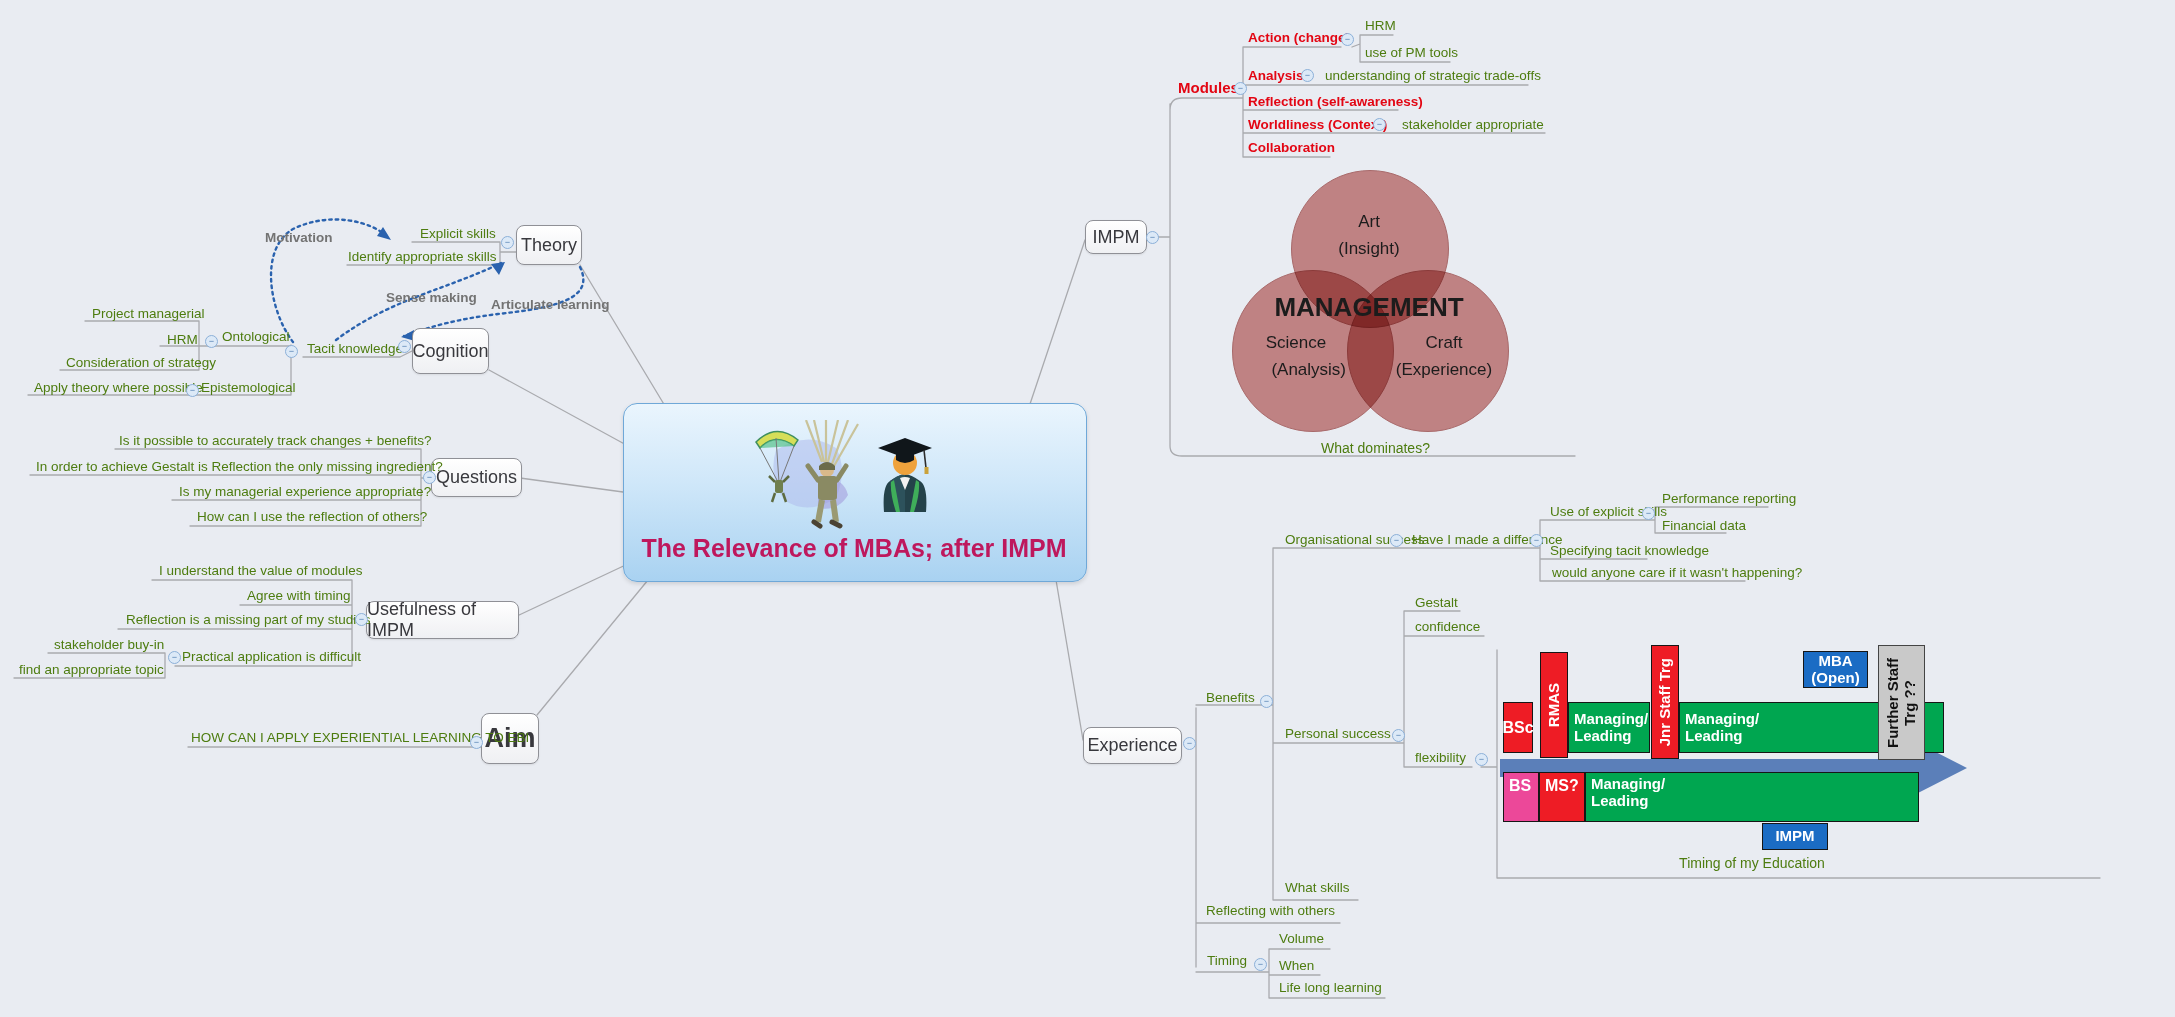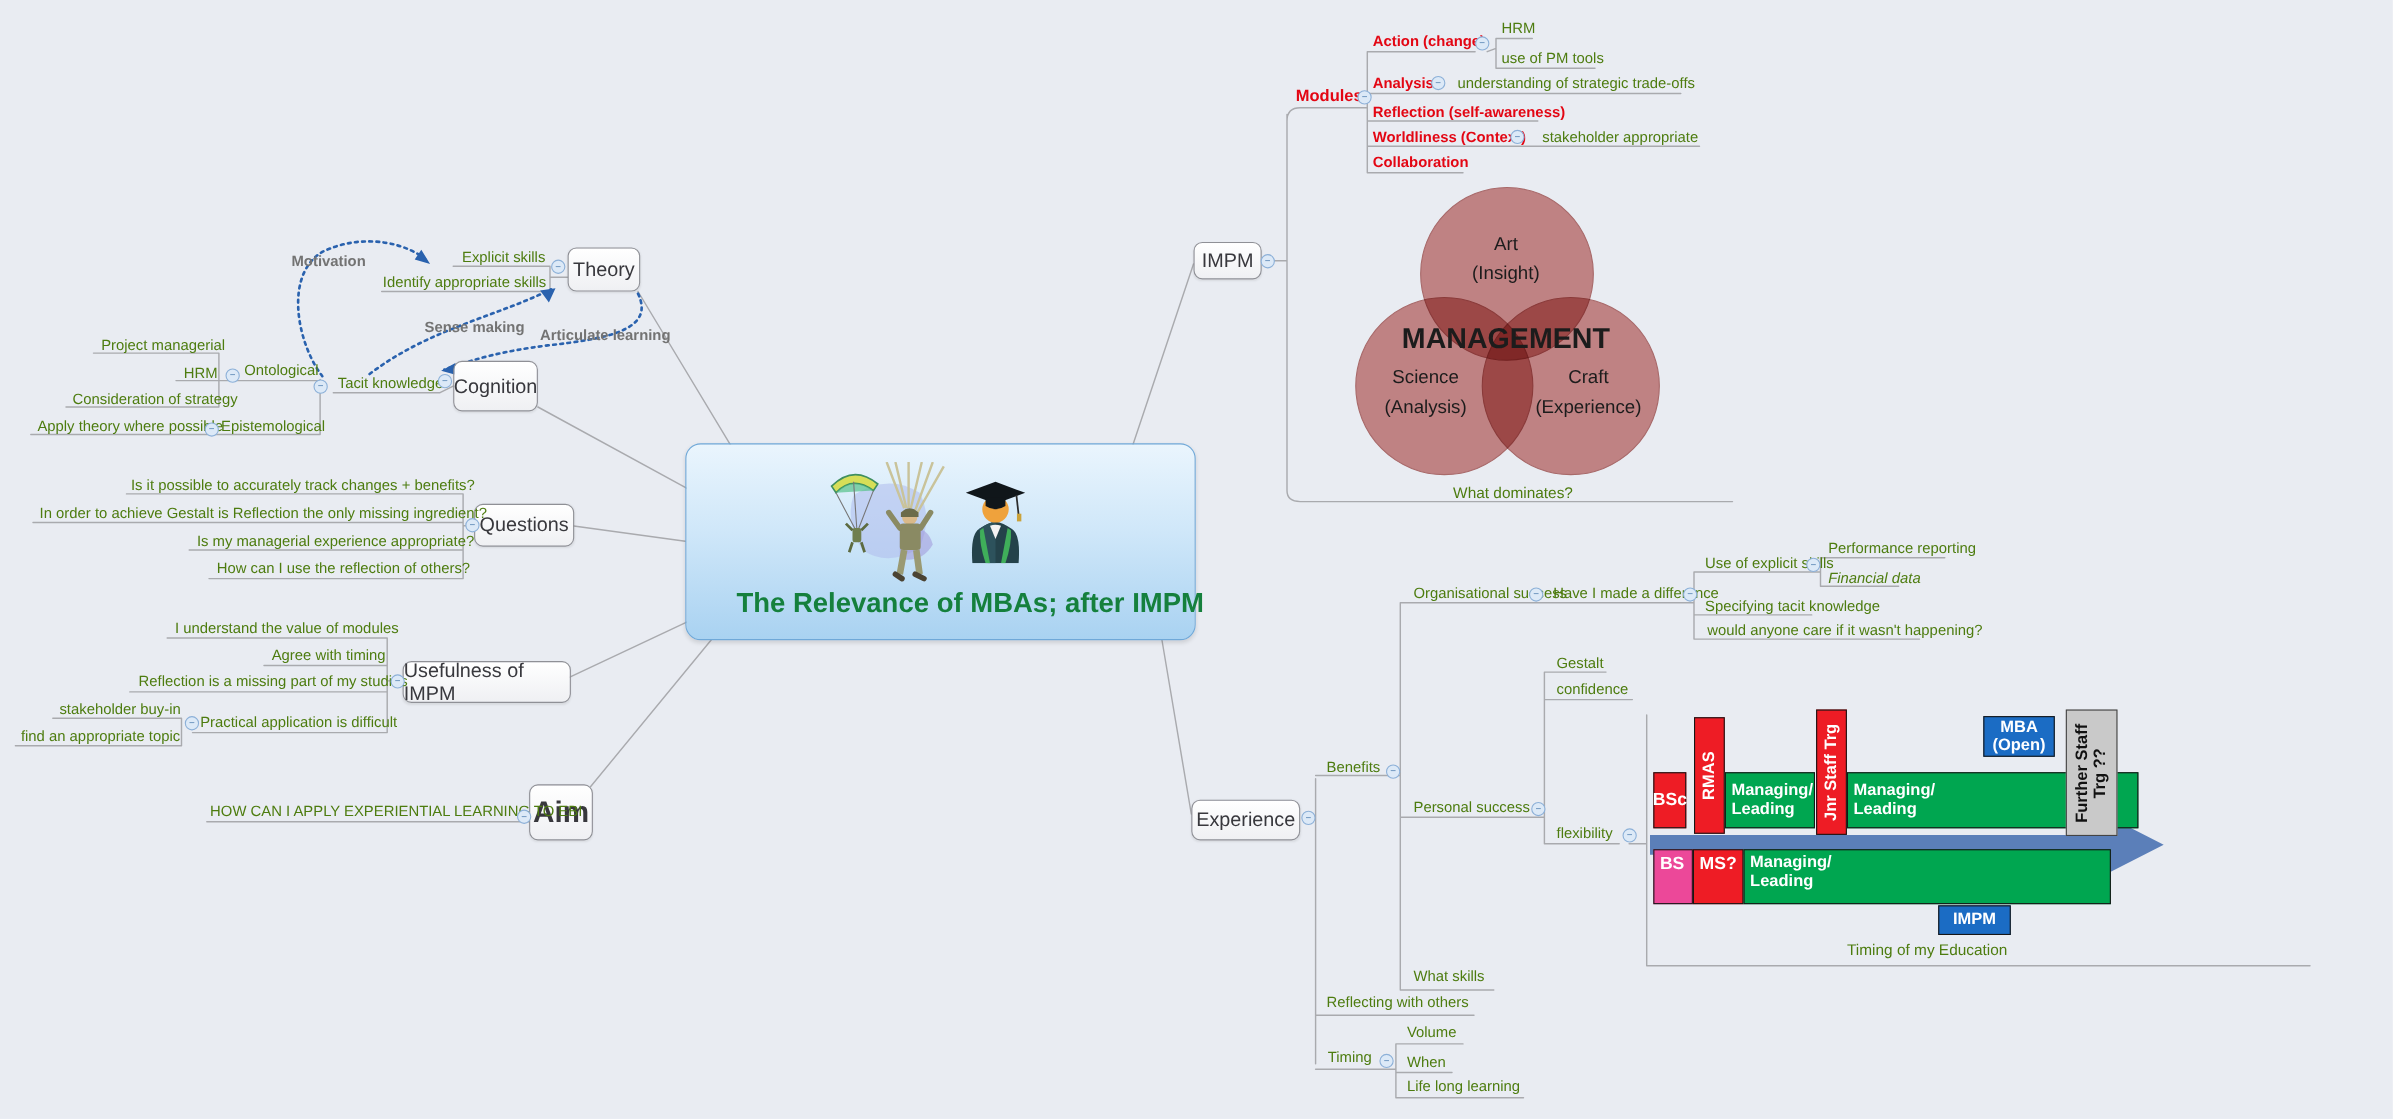--- a/index.html
+++ b/index.html
@@ -12,21 +12,21 @@
   .box{position:absolute;z-index:3;border:1.4px solid #8f9096;border-radius:8px;
        background:linear-gradient(#ffffff,#eff0f3);display:flex;align-items:center;justify-content:center;
        font:18px "Liberation Sans",sans-serif;color:#38383d;box-shadow:0 1px 2px rgba(0,0,0,0.08);}
   .collapse{position:absolute;z-index:4;width:11px;height:11px;border-radius:50%;
        border:1px solid #8cb0d8;background:#dce9f7;}
   .collapse::after{content:"\2212";display:block;font:9px/10px "Liberation Sans",sans-serif;color:#4a79ad;text-align:center;}
   .central{position:absolute;z-index:2;left:623px;top:403px;width:462px;height:177px;border-radius:14px;
        border:1.6px solid #6fa8d8;background:linear-gradient(#eaf5fd 0%,#cfe7f9 45%,#a9d2f1 100%);
        box-shadow:0 2px 4px rgba(0,0,0,0.12);}
   .central-title{position:absolute;z-index:3;left:623px;top:534px;width:462px;text-align:center;
-       font:bold 25px "Liberation Sans",sans-serif;color:#15803d;margin-left:28px;}
+       font:bold 25px "Liberation Sans",sans-serif;color:#be185d;}
   .vc{position:absolute;z-index:2;border-radius:50%;background:#cd8280;border:1px solid #b26663;
       mix-blend-mode:multiply;opacity:0.92;}
   .vt{position:absolute;z-index:3;text-align:center;font:17px "Liberation Sans",sans-serif;color:#1c1c1c;white-space:nowrap;}
   .bar{position:absolute;z-index:3;border:1px solid #161616;box-sizing:border-box;
        font:bold 15px/1.1 "Liberation Sans",sans-serif;color:#fff;display:flex;align-items:center;}
   .bar .pad{padding-left:5px;}
   .vwrap{justify-content:center;}
   .vtext{writing-mode:vertical-rl;transform:rotate(180deg);text-align:center;line-height:1.1;}
   .imgbit{position:absolute;z-index:3;}
 </style>
@@ -167,35 +167,35 @@
   <div class="t" style="left:1402px;top:117px;">stakeholder appropriate</div>
   <div class="t red" style="left:1248px;top:140px;">Collaboration</div>
 
   <div class="vc" style="left:1291px;top:170px;width:156px;height:156px;"></div>
   <div class="vc" style="left:1232px;top:270px;width:160px;height:160px;"></div>
   <div class="vc" style="left:1347px;top:270px;width:160px;height:160px;"></div>
   <div class="vt" style="left:1319px;top:212px;width:100px;">Art</div>
   <div class="vt" style="left:1319px;top:239px;width:100px;">(Insight)</div>
   <div class="vt" style="left:1269px;top:292px;width:200px;font-weight:bold;font-size:26px;">MANAGEMENT</div>
   <div class="vt" style="left:1246px;top:333px;width:100px;">Science</div>
-  <div class="vt" style="left:1246px;top:360px;width:100px;">(Analysis)</div>
+  <div class="vt" style="left:1246px;top:360px;width:100px;text-align:right;">(Analysis)</div>
   <div class="vt" style="left:1394px;top:333px;width:100px;">Craft</div>
   <div class="vt" style="left:1394px;top:360px;width:100px;">(Experience)</div>
   <div class="t" style="left:1321px;top:440px;font-size:14px;">What dominates?</div>
 
   <div class="box" style="left:1083px;top:727px;width:97px;height:35px;">
     <span>Experience</span>
     </div>
 
   <div class="t" style="left:1206px;top:690px;">Benefits</div>
   <div class="t" style="left:1285px;top:532px;">Organisational success</div>
   <div class="t" style="left:1412px;top:532px;">Have I made a difference</div>
   <div class="t" style="left:1550px;top:504px;">Use of explicit skills</div>
   <div class="t" style="left:1662px;top:491px;">Performance reporting</div>
-  <div class="t" style="left:1662px;top:518px;font-style:italic;">Financial data</div>
+  <div class="t" style="left:1662px;top:518px;">Financial data</div>
   <div class="t" style="left:1550px;top:543px;">Specifying tacit knowledge</div>
   <div class="t" style="left:1552px;top:565px;">would anyone care if it wasn't happening?</div>
   <div class="t" style="left:1285px;top:726px;">Personal success</div>
   <div class="t" style="left:1415px;top:595px;">Gestalt</div>
   <div class="t" style="left:1415px;top:619px;">confidence</div>
   <div class="t" style="left:1415px;top:750px;">flexibility</div>
   <div class="t" style="left:1285px;top:880px;">What skills</div>
   <div class="t" style="left:1206px;top:903px;">Reflecting with others</div>
   <div class="t" style="left:1207px;top:953px;">Timing</div>
   <div class="t" style="left:1279px;top:931px;">Volume</div>

